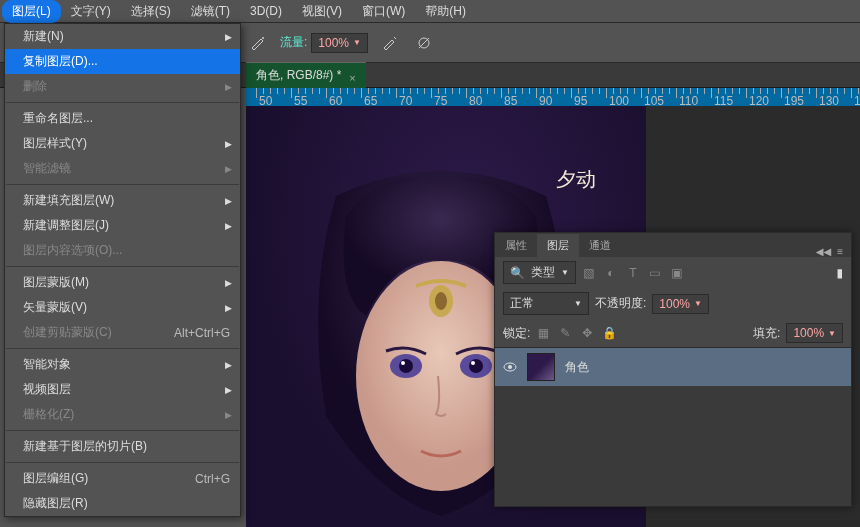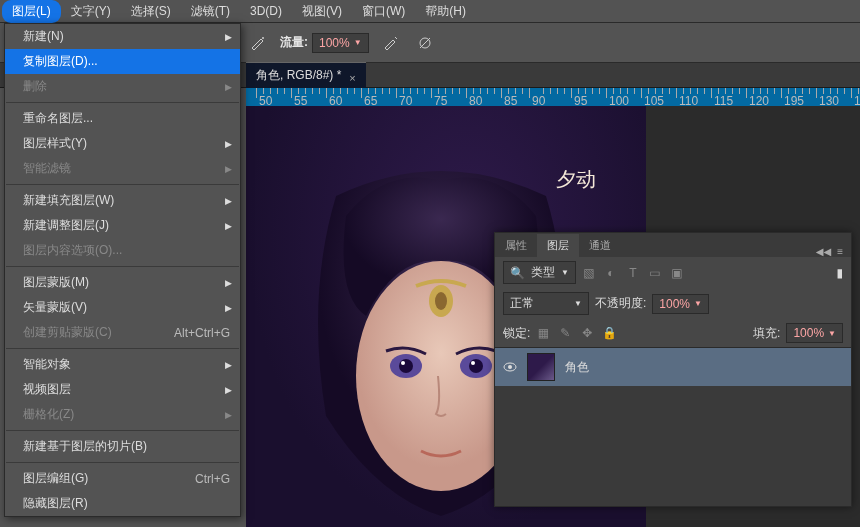--- a/index.html
+++ b/index.html
@@ -7,27 +7,27 @@
   
   
   .menubar { height: 23px; background: #535353; display: flex; align-items: center; padding: 0 2px; border-bottom: 1px solid #2a2a2a; }
   .menubar .mi { padding: 3px 10px; color: #ddd; cursor: default; }
   .menubar .mi.active { background: #1473e6; color: #fff; border-radius: 9px; }
   
   
   .optbar { height: 40px; background: #535353; border-bottom: 1px solid #2a2a2a; display: flex; align-items: center; padding-left: 246px; gap: 10px; }
   .optbar .icon-btn { width: 24px; height: 24px; display: inline-flex; align-items: center; justify-content: center; color: #ccc; }
   .flow-group { display: flex; align-items: center; gap: 4px; }
-  .flow-group .lbl { color: #e5e5e5; font-weight: bold; }
+  .flow-group .lbl { color: #5eead4; }
   .pct-box { background: #3f3f3f; border: 1px solid #2a2a2a; padding: 2px 6px; color: #fca5a5; display: inline-flex; align-items: center; gap: 4px; }
   .pct-box .chev { font-size: 8px; }
   
   
   .tabbar { height: 25px; background: #3a3a3a; display: flex; align-items: flex-end; padding-left: 246px; border-bottom: 1px solid #1a1a1a; }
-  .doc-tab { background: #0f172a; padding: 4px 10px; color: #ddd; display: flex; align-items: flex-end; gap: 8px; border-top: 1px solid #666; position: relative; top: 1px; }
+  .doc-tab { background: #14532d; padding: 4px 10px; color: #ddd; display: flex; align-items: flex-end; gap: 8px; border-top: 1px solid #666; position: relative; top: 1px; }
   .doc-tab .x { color: #aaa; font-size: 11px; }
   
   
   .ruler { height: 28px; background: #0369a1; border-bottom: 1px solid #2a2a2a; margin-left: 246px; display: flex; overflow: hidden; font-size: 12px; color: #bbb; position: relative; }
   .ruler .tick { position: absolute; top: 0; border-left: 1px solid #aaa; height: 6px; }
   .ruler .tick.major { height: 10px; }
   .ruler .tick span { position: absolute; top: 6px; left: 2px; }
   
   
   .canvas-area { position: absolute; left: 246px; top: 106px; right: 0; bottom: 0; background: #2b2b2b; overflow: hidden; }
@@ -160,21 +160,21 @@
     <div class="tick" style="left: 234px;"></div>
     <div class="tick" style="left: 241px;"></div>
     <div class="tick" style="left: 248px;"></div>
     <div class="tick major" style="left: 255px;">
       <span>85</span>
     </div>
     <div class="tick" style="left: 262px;"></div>
     <div class="tick" style="left: 269px;"></div>
     <div class="tick" style="left: 276px;"></div>
     <div class="tick" style="left: 283px;"></div>
-    <div class="tick major" style="left: 283px;">
+    <div class="tick major" style="left: 290px;">
       <span>90</span>
     </div>
     <div class="tick" style="left: 297px;"></div>
     <div class="tick" style="left: 304px;"></div>
     <div class="tick" style="left: 311px;"></div>
     <div class="tick" style="left: 318px;"></div>
     <div class="tick major" style="left: 325px;">
       <span>95</span>
     </div>
     <div class="tick" style="left: 332px;"></div>

